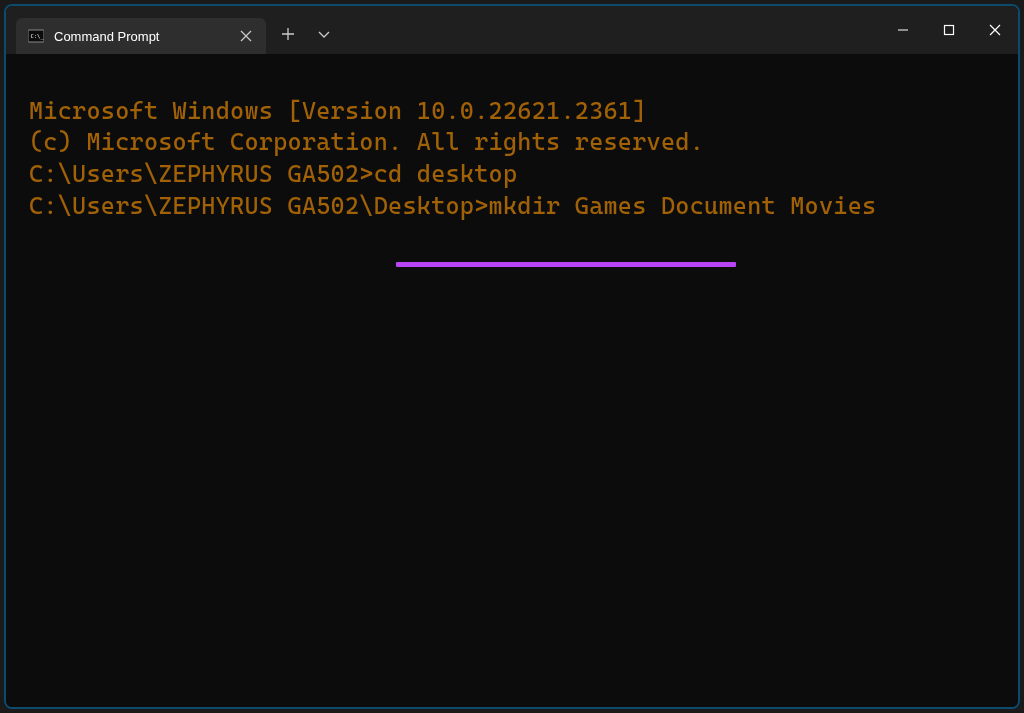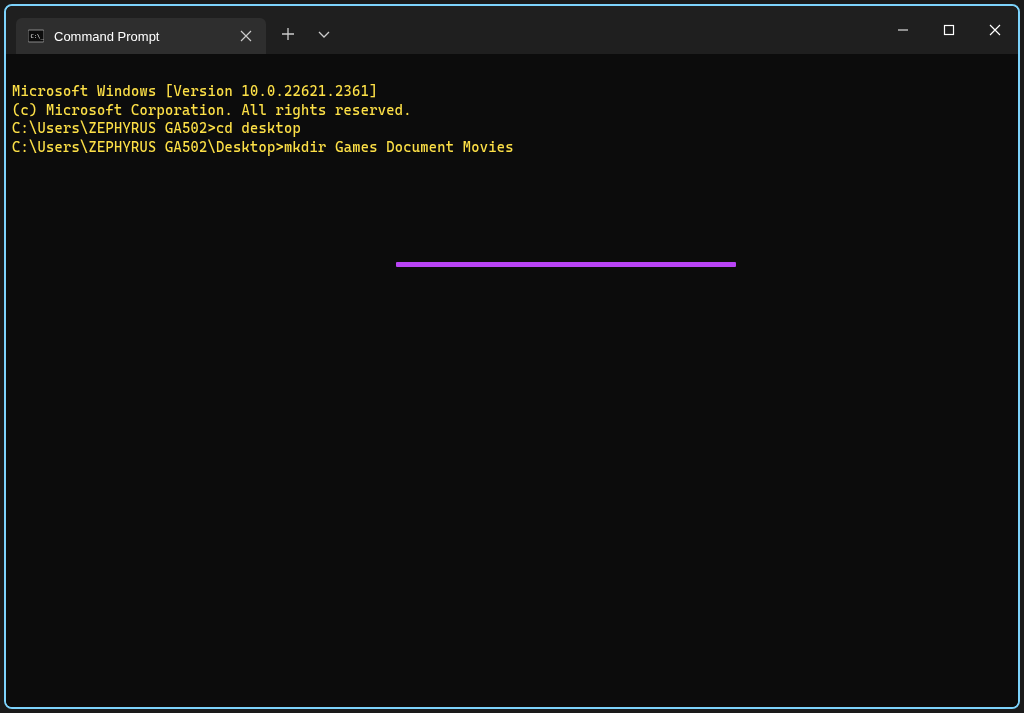--- a/index.html
+++ b/index.html
@@ -13,21 +13,21 @@
       height: 713px;
       background: #1a1a1a;
       font-family: 'Segoe UI', Tahoma, sans-serif;
       overflow: hidden;
     }
 
     .window {
       width: 1016px;
       height: 705px;
       margin: 4px;
-      border: 2px solid #7dd3fc;
+      border: 2px solid #0c4a6e;
       border-radius: 8px;
       overflow: hidden;
       background: #0c0c0c;
       display: flex;
       flex-direction: column;
     }
 
     .titlebar {
       height: 48px;
       background: #1f1f1f;
@@ -136,25 +136,25 @@
     }
 
     .window-control svg {
       width: 12px;
       height: 12px;
     }
 
     .terminal-content {
       flex: 1;
       background: #0c0c0c;
-      padding: 10px 6px;
+      padding: 10px 23px;
       font-family: 'Cascadia Mono', 'Consolas', monospace;
-      font-size: 14px;
+      font-size: 24px;
       line-height: 1.32;
-      color: #fde047;
+      color: #a16207;
       white-space: pre;
       position: relative;
       letter-spacing: 0.3px;
     }
 
     .terminal-line {
       display: block;
     }
 
     .underline-highlight {

